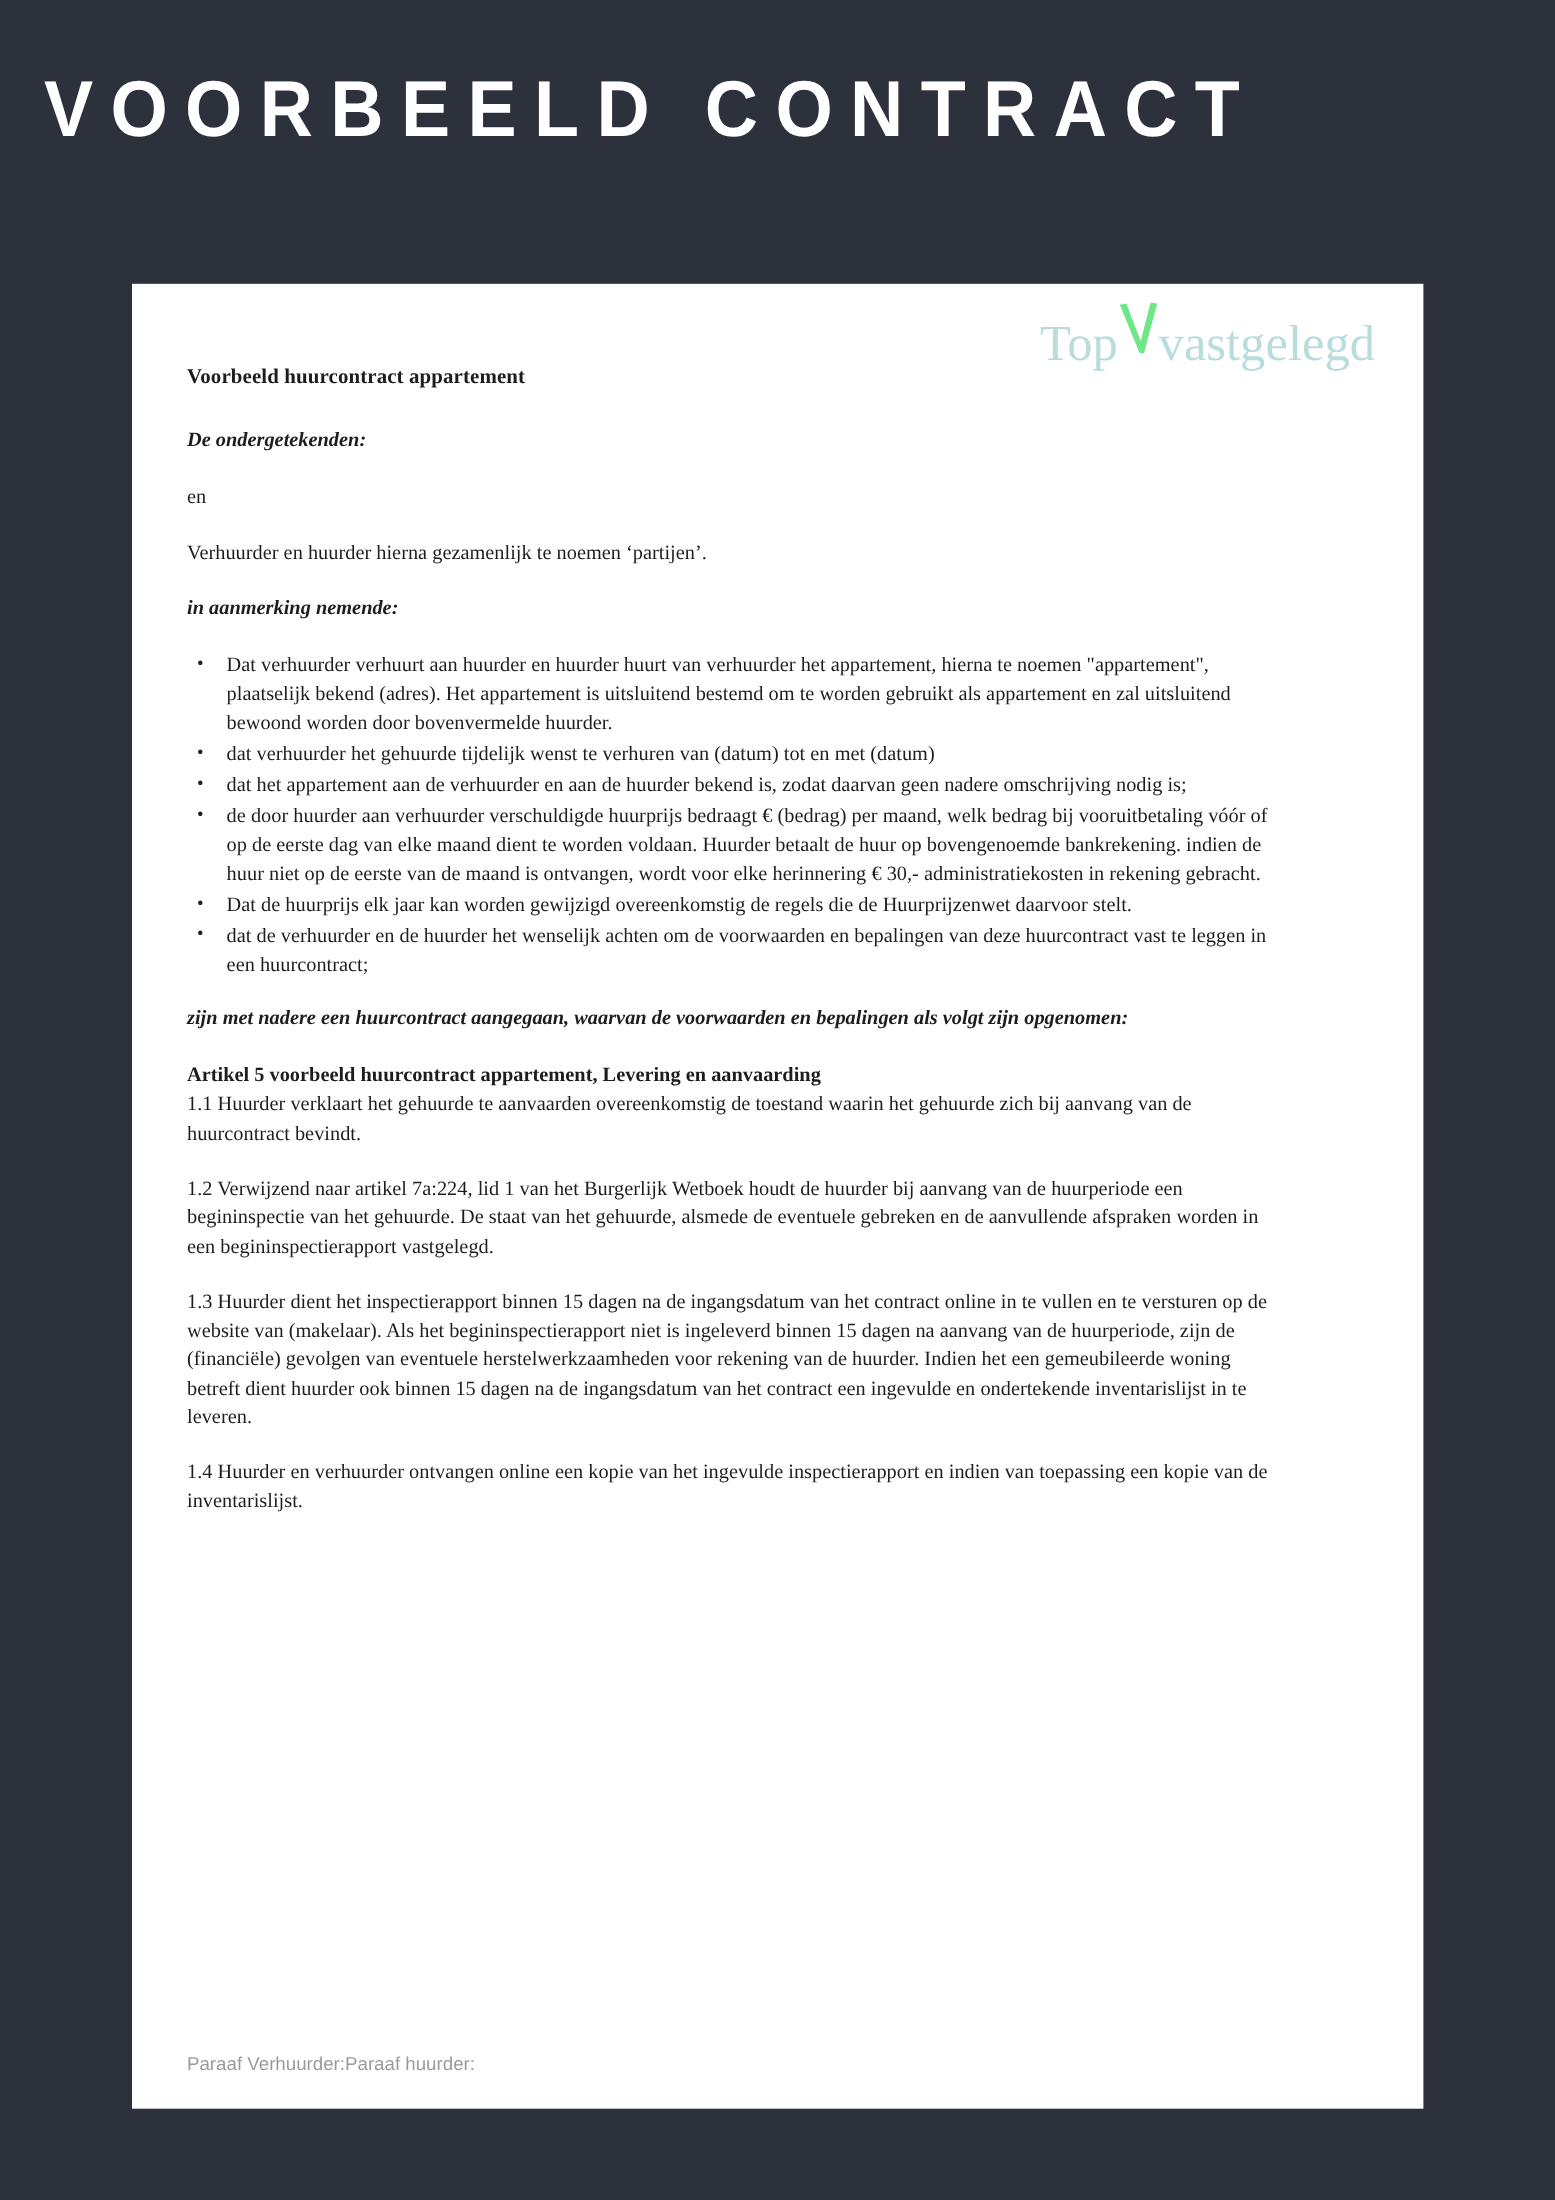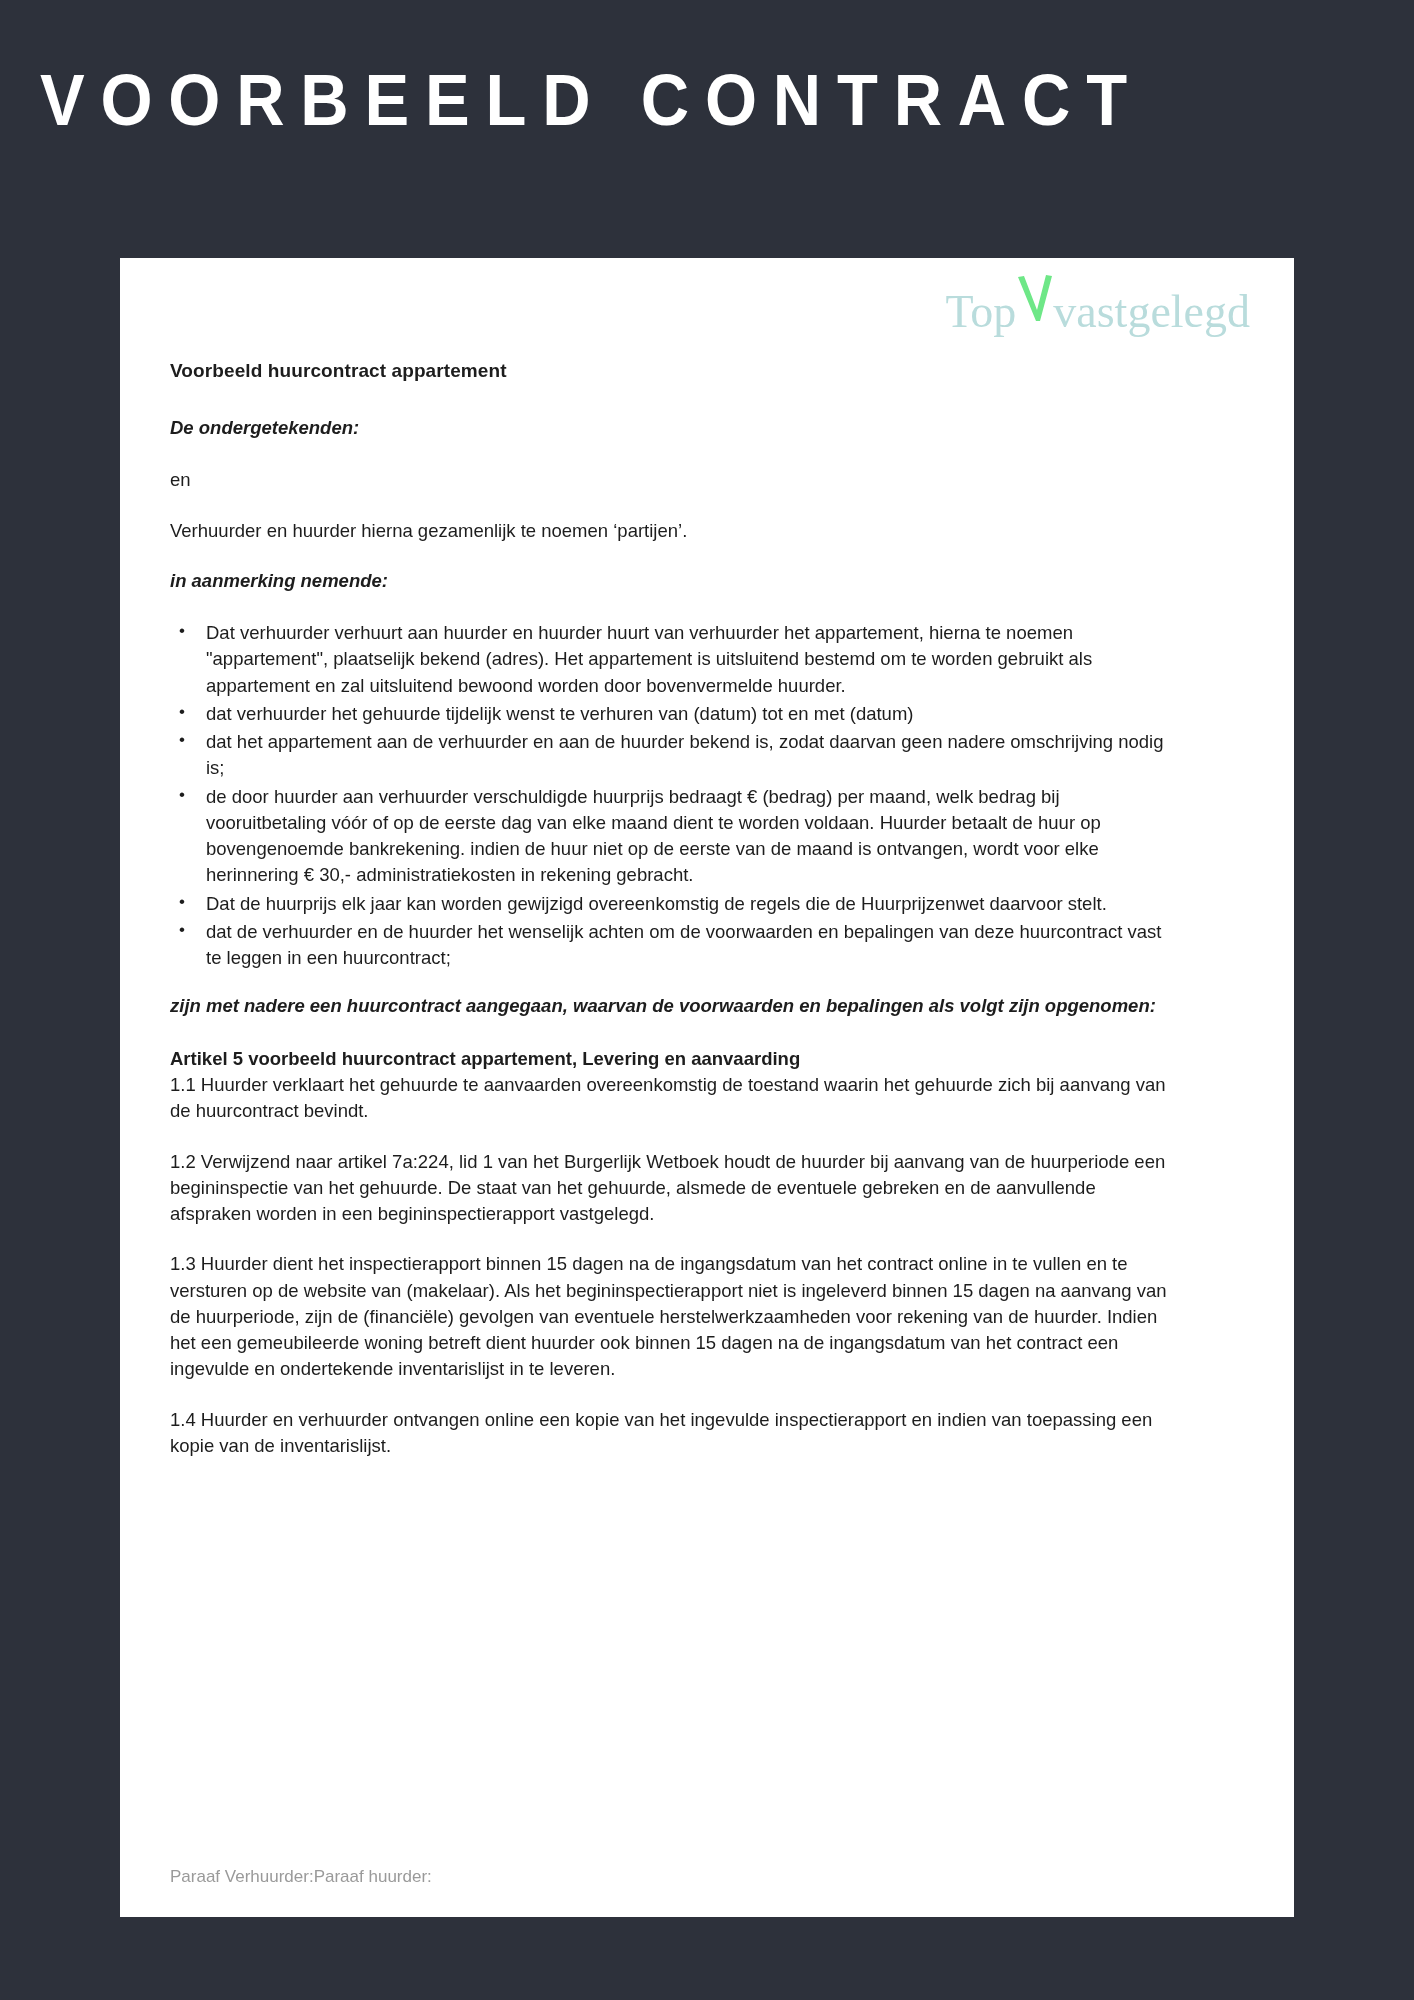--- a/index.html
+++ b/index.html
@@ -80,24 +80,23 @@
     top: -12px;
   }
 
   
   .doc-body {
     position: absolute;
     left: 50px;
     top: 72px;
     width: 1000px;
     color: #1d1d1d;
-    font-family: Liberation Sans, sans-serif;
+    font-family: Liberation Serif, serif;
     font-size: 18.5px;
     line-height: 1.42;
-    margin-top: 28px;
   }
   .doc-body p {
     margin: 0;
   }
 
   .doc-heading {
     font-weight: 700;
     font-size: 19px;
     margin-bottom: 30px !important;
     letter-spacing: 0.1px;

